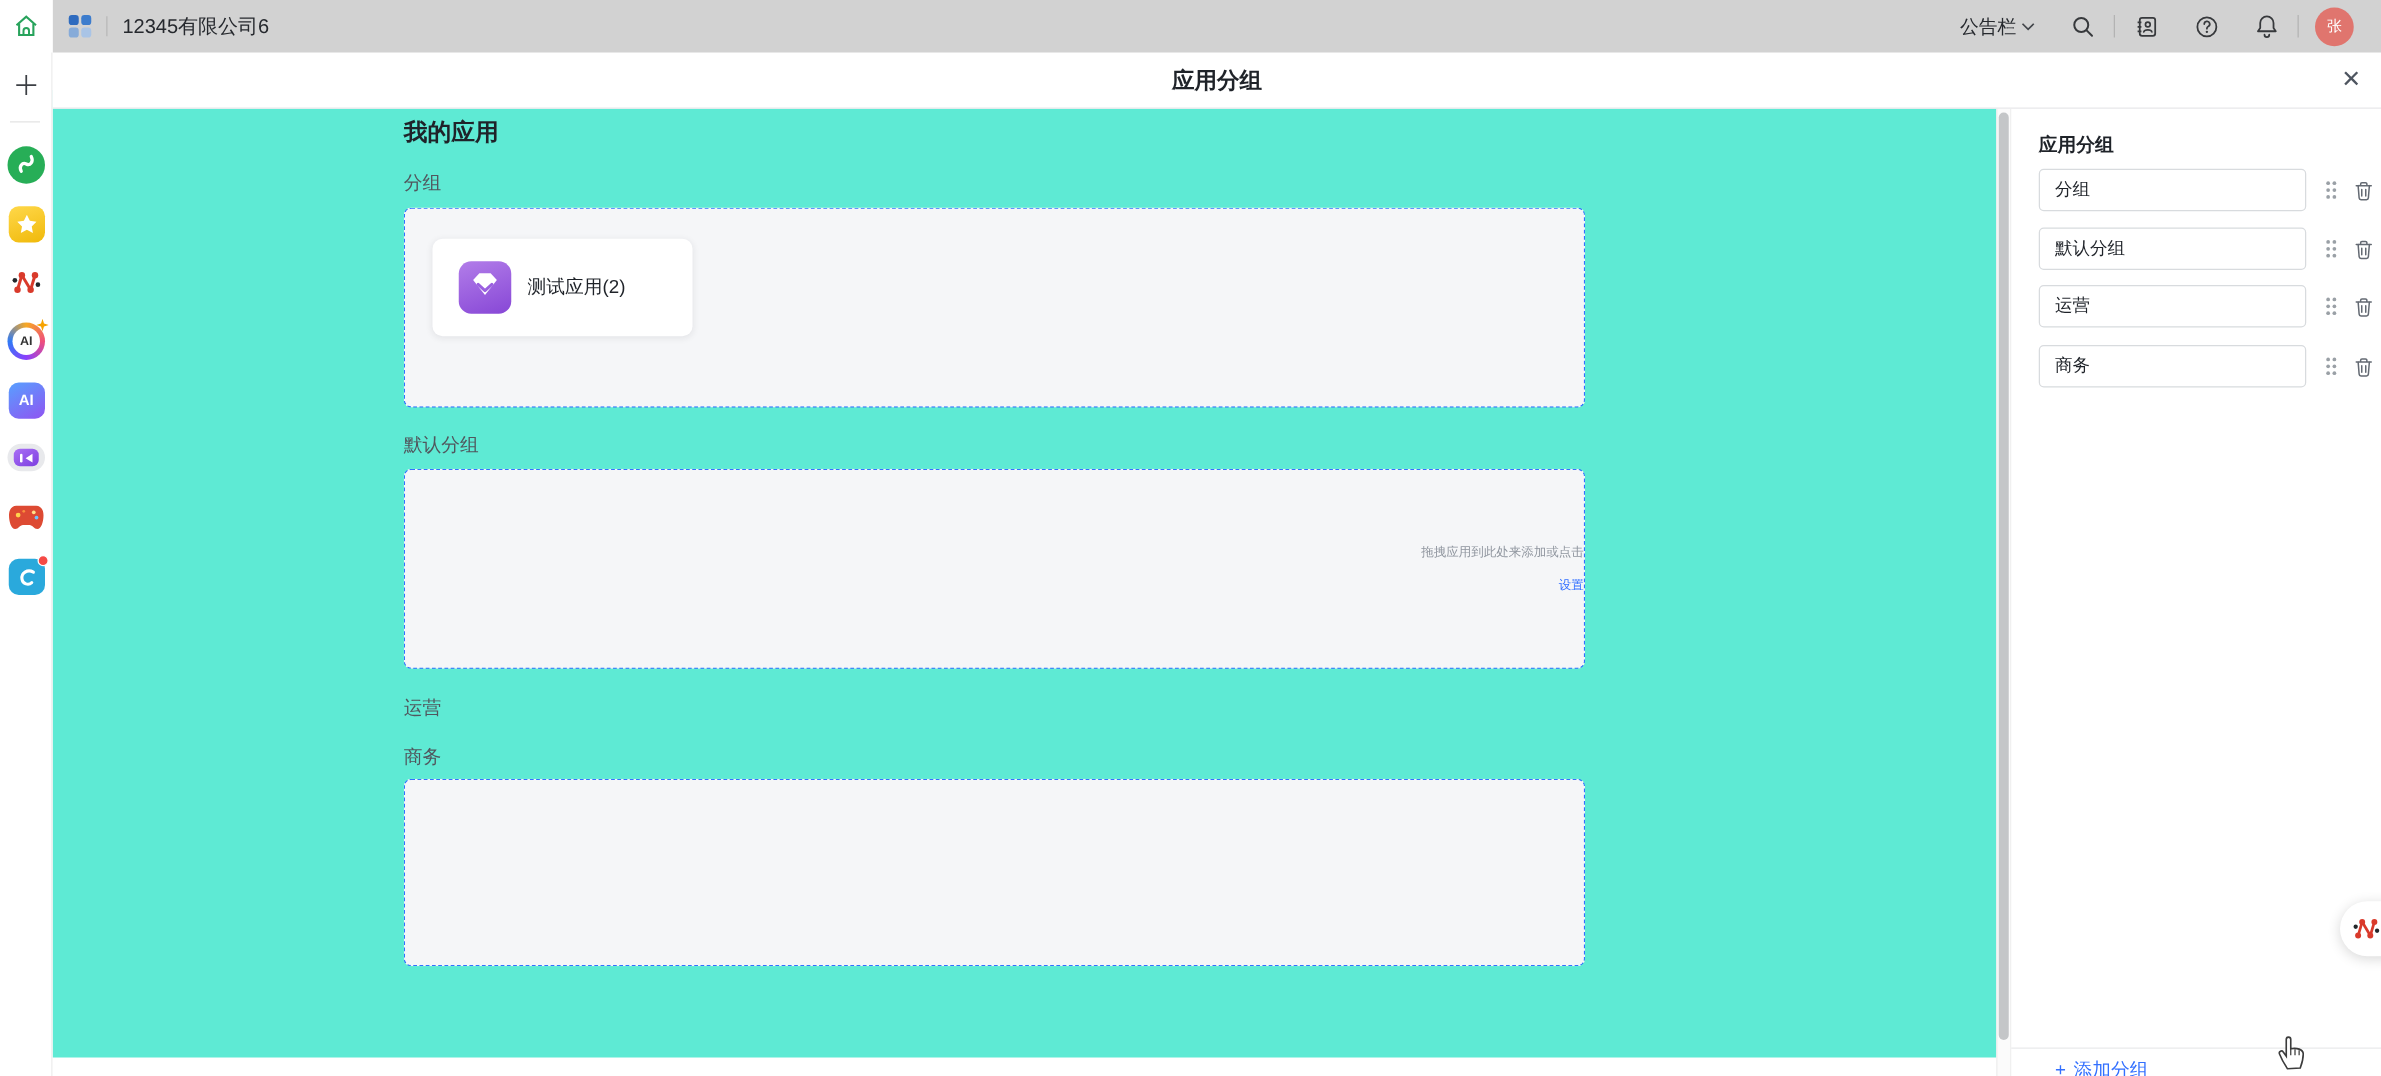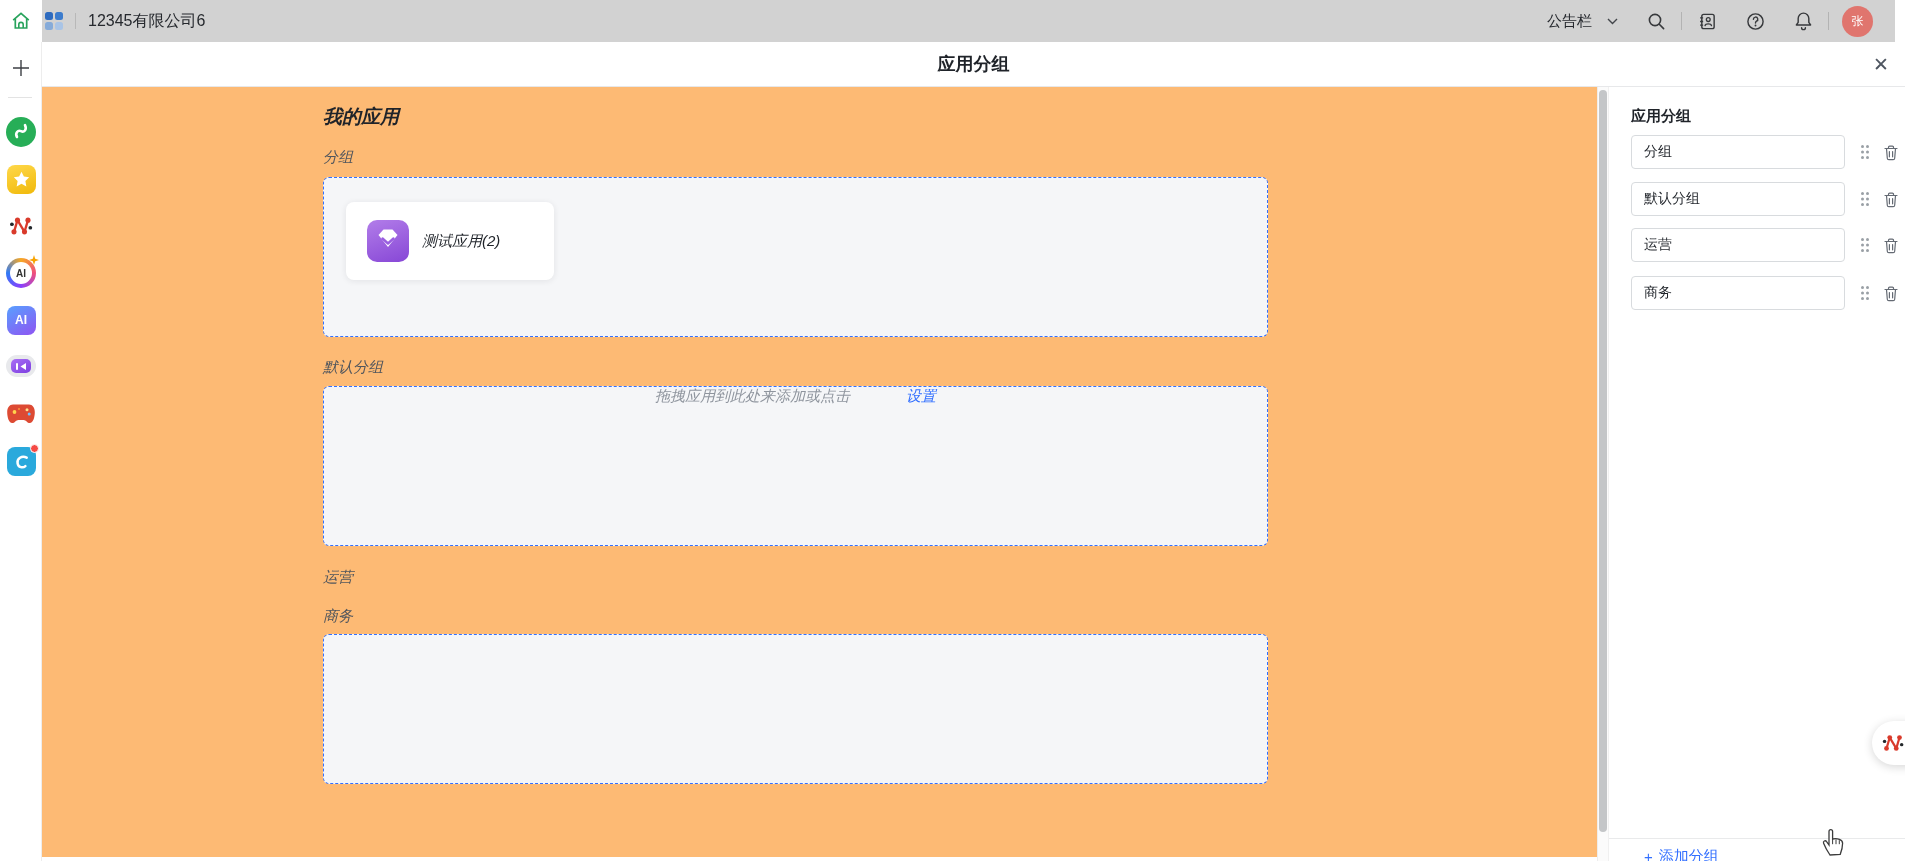--- a/index.html
+++ b/index.html
@@ -37,66 +37,66 @@
   .ic-aisq{background:linear-gradient(150deg,#58a0ff,#8f54f2);color:#fff;font-size:12px;font-weight:bold;}
   .ic-recorder{width:32px;height:22px;border-radius:11px;background:#e8e9ec;display:flex;
     align-items:center;justify-content:center;}
   .ic-recorder .core{width:20px;height:14px;border-radius:5px;background:linear-gradient(150deg,#a96ef5,#7d3fe0);
     display:flex;align-items:center;justify-content:center;gap:2px;}
   .ic-cyan{background:#2aa9dc;position:relative;}
   .badge-dot{position:absolute;right:-3px;top:-3px;width:9px;height:9px;border-radius:50%;
     background:#f54a45;border:1.5px solid #fff;}
 
   
-  .topbar{position:absolute;left:32px;top:0;width:1863px;height:42px;background:var(--topbar-bg);
+  .topbar{position:absolute;left:42px;top:0;width:1863px;height:42px;background:var(--topbar-bg);
     display:flex;align-items:center;z-index:5;}
   .logo{margin-left:13px;width:18px;height:18px;display:grid;grid-template-columns:8px 8px;
     grid-template-rows:8px 8px;gap:2px;cursor:pointer;}
   .logo i{border-radius:2.5px;display:block;}
   .logo .a{background:#2e6bbf;}
   .logo .b{background:#3c7ccd;}
   .logo .c{background:#86abd9;}
   .logo .d{background:#a9c4e6;}
   .tb-sep{width:1px;height:16px;background:#b8b8b8;margin:0 12px;}
   .company{font-size:16px;color:#26292e;}
   .tb-right{margin-left:auto;display:flex;align-items:center;padding-right:22px;}
-  .announce{display:flex;align-items:center;gap:15px;font-size:15px;color:#26292e;
+  .announce{display:flex;align-items:center;gap:4px;font-size:15px;color:#26292e;
     cursor:pointer;margin-right:26px;}
   .tb-icon{display:flex;align-items:center;justify-content:center;width:24px;height:24px;cursor:pointer;}
   .tb-divider{width:1px;height:18px;background:#b3b3b3;margin:0 13px;}
   .sp24{margin-right:24px;}
   .avatar{width:31px;height:31px;border-radius:50%;background:var(--avatar-bg);color:#fff;
     font-size:12px;display:flex;align-items:center;justify-content:center;cursor:pointer;}
 
   
   .titlebar{position:absolute;left:42px;top:42px;width:1863px;height:45px;background:#fff;
     border-bottom:1px solid #e7e8ea;display:flex;align-items:center;justify-content:center;z-index:4;}
   .titlebar h1{font-size:18px;font-weight:bold;color:var(--text-main);}
   .close-btn{position:absolute;right:16px;top:50%;transform:translateY(-50%);border:0;background:none;
     font-size:19px;color:#4e5560;cursor:pointer;line-height:1;font-family:inherit;}
 
   
-  .content{position:absolute;left:42px;top:83px;width:1556px;height:774px;background:#fdba74;
-    padding-left:281px;overflow:hidden;font-style:italic;}
+  .content{position:absolute;left:42px;top:72px;width:1556px;height:774px;background:#5eead4;
+    padding-left:281px;overflow:hidden;}
   .heading{margin-top:21px;font-size:19px;font-weight:bold;color:var(--text-main);}
   .group-label{font-size:15px;color:var(--text-sub);}
   .dropzone{width:945px;height:160px;margin-top:10px;background:var(--box-bg);
     border:1px dashed var(--accent);border-radius:6px;position:relative;}
   .ml0{margin-top:18px;} .ml1{margin-top:21px;} .ml2{margin-top:22px;} .ml3{margin-top:20px;}
   .mz1{margin-top:9px;}  .mz3{margin-top:8px;height:150px;}
   .card{position:absolute;left:22px;top:24px;width:208px;height:78px;background:#fff;border-radius:8px;
     box-shadow:0 1px 6px rgba(31,35,41,.09);display:flex;align-items:center;gap:13px;
     padding:0 14px 0 21px;cursor:pointer;}
   .app-icon{width:42px;height:42px;border-radius:10px;flex:none;display:flex;
     align-items:center;justify-content:center;}
   .icon-purple{background:linear-gradient(160deg,#b27de9,#8747d6);}
   .icon-yellowsq{background:linear-gradient(160deg,#ffe04f,#f2c318);}
   .card-name{font-size:15px;line-height:20px;color:var(--text-main);}
-  .hint{position:absolute;inset:0;display:flex;align-items:flex-start;justify-content:center;
-    gap:12px;font-size:15px;color:var(--text-muted);}
+  .hint{position:absolute;inset:0;display:flex;align-items:flex-end;justify-content:center;
+    gap:12px;font-size:10px;color:var(--text-muted);flex-direction:column;}
   .hint .link{color:var(--accent);cursor:pointer;text-decoration:none;margin-left:44px;}
 
   
   .scrollbar{position:absolute;left:1597px;top:87px;width:11px;height:774px;background:#fbfbfb;
     border-left:1px solid #ededed;}
   .scroll-thumb{position:absolute;left:1px;top:3px;width:8px;height:742px;background:#c4c6c8;
     border-radius:4px;cursor:pointer;}
 
   
   .panel{position:absolute;left:1608px;top:87px;width:297px;height:774px;background:#fff;

